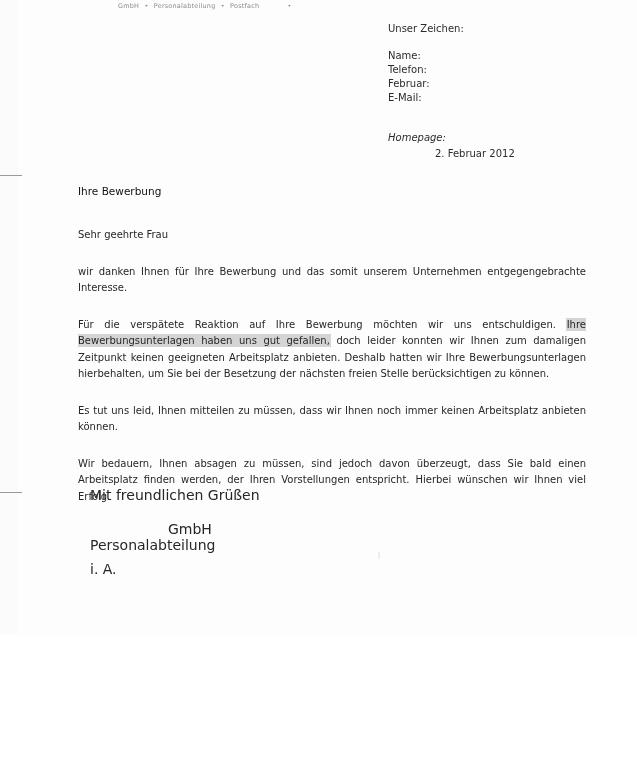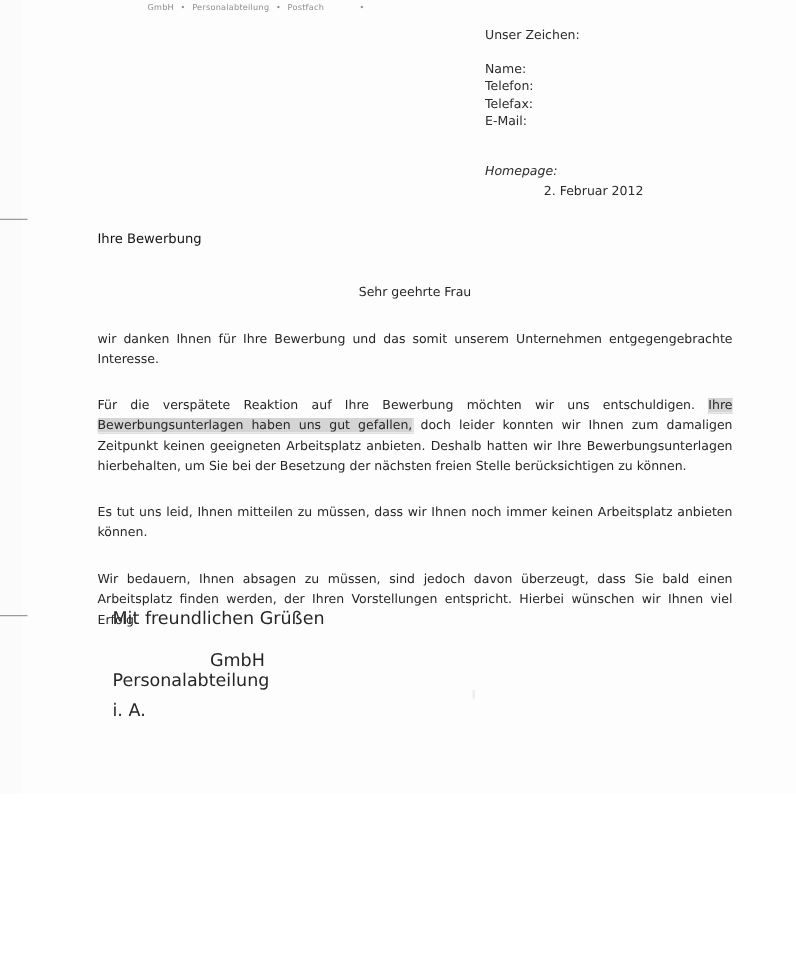--- a/index.html
+++ b/index.html
@@ -104,21 +104,21 @@
     width: 508px;
     font-size: 10px;
     color: #262626;
   }
   .body-wrap p {
     margin: 0 0 20px 0;
     text-align: justify;
     line-height: 16.5px;
   }
   .body-wrap p.salutation {
-    text-align: center;
+    text-align: left;
   }
   .body-wrap p:last-child { margin-bottom: 0; }
 
   
   .hl {
     background: #d4d4d4;
     box-shadow: 0 0 0 1px #d4d4d4;
   }
 
   
@@ -192,21 +192,21 @@
     <span>Postfach</span>
     <span class="sep" style="padding-left:26px;">•</span>
   </div>
 
 
   <div class="ref-block">
     <div>Unser Zeichen:</div>
     <div class="ref-spacer"></div>
     <div>Name:</div>
     <div>Telefon:</div>
-    <div>Telefax:</div>
+    <div>Februar:</div>
     <div>E-Mail:</div>
     <div class="homepage">Homepage:</div>
   </div>
 
   <div class="date-line">2. Februar 2012</div>
 
   <div class="subject">Ihre Bewerbung</div>
 
   <div class="body-wrap">
     <p class="salutation">Sehr geehrte Frau</p>

